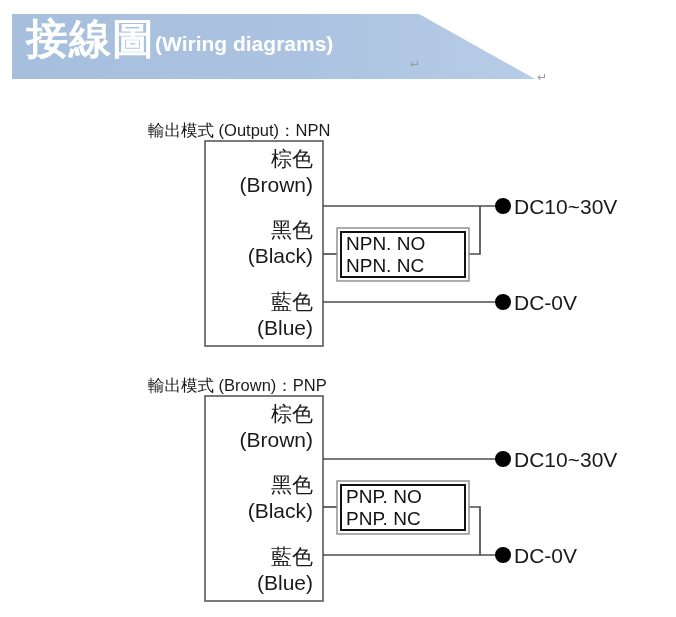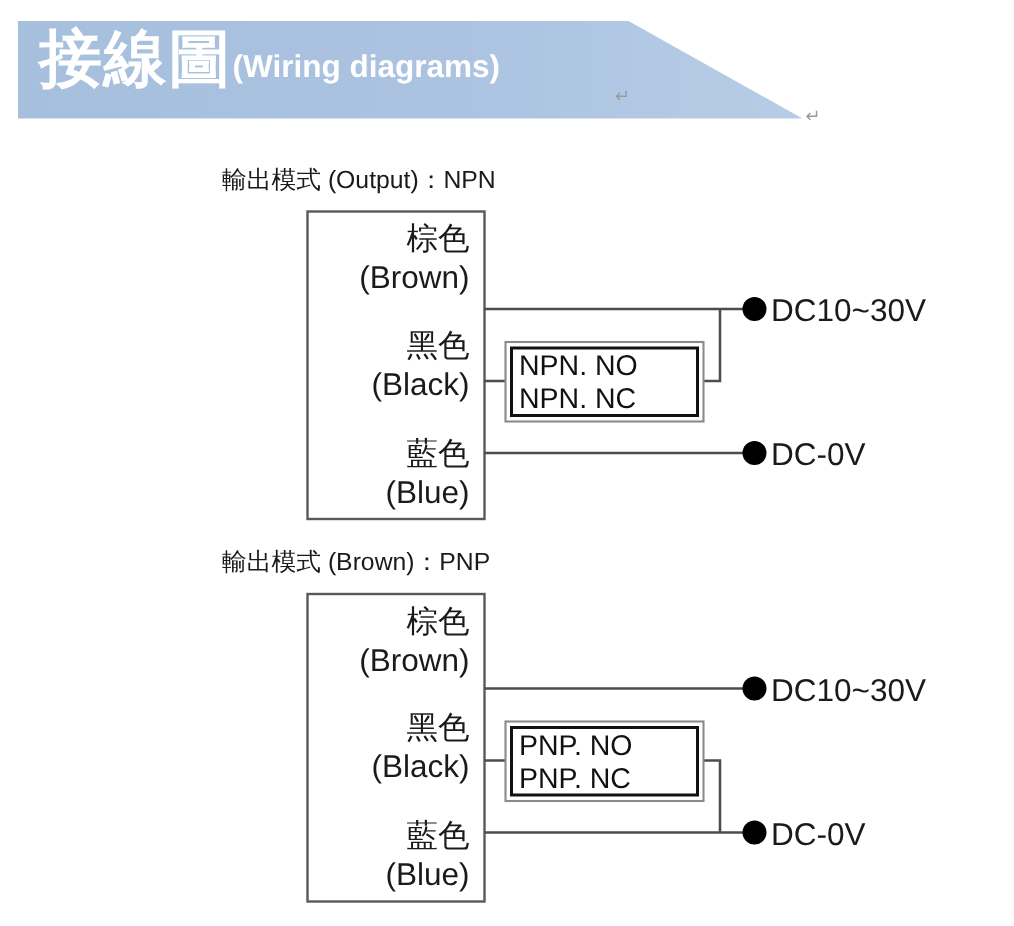--- a/index.html
+++ b/index.html
@@ -62,21 +62,21 @@
     position: absolute;
     left: 0;
     width: 676px;
   }
   #section-npn { top: 104px; }
   #section-pnp { top: 359px; }
 
   .section-label {
     position: absolute;
     left: 148px;
-    top: 5px;
+    top: 16px;
     font-size: 16.5px;
     color: #1a1a1a;
     white-space: nowrap;
   }
   .diagram-svg {
     position: absolute;
     left: 0;
     top: 28px;
   }
 

